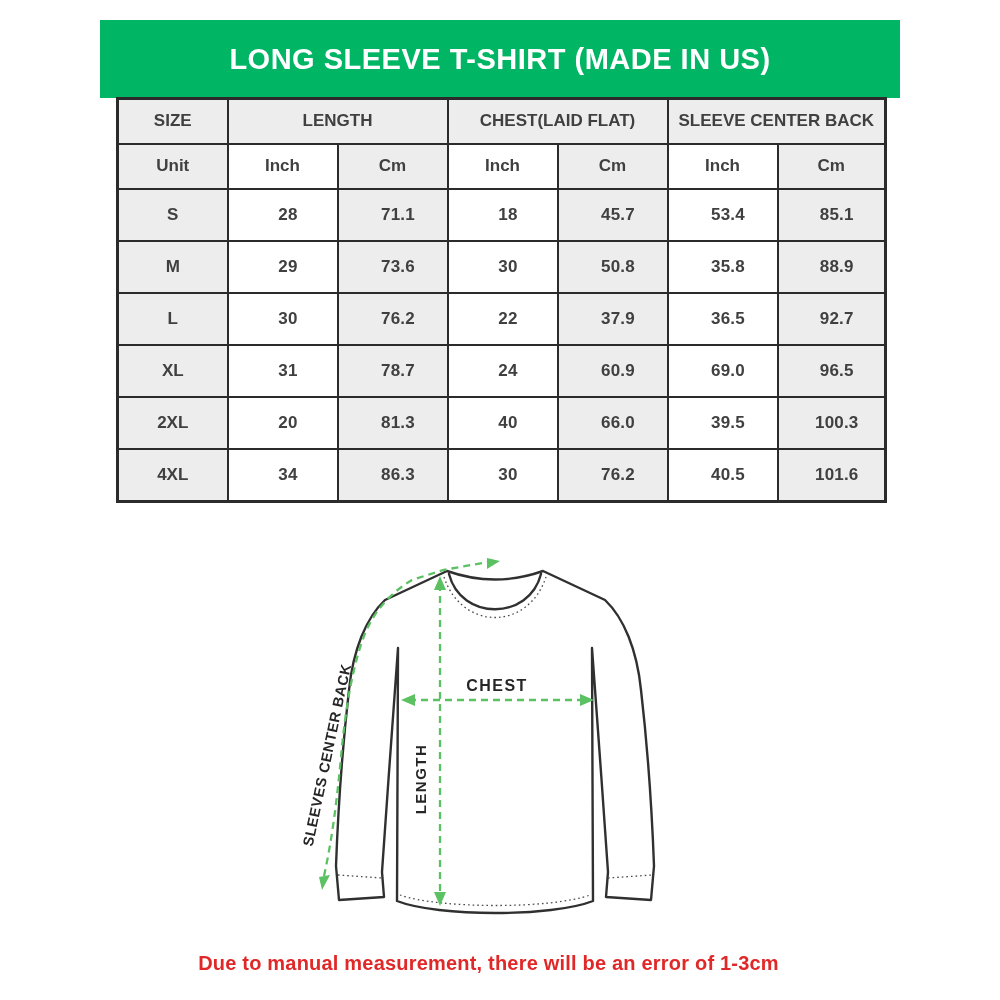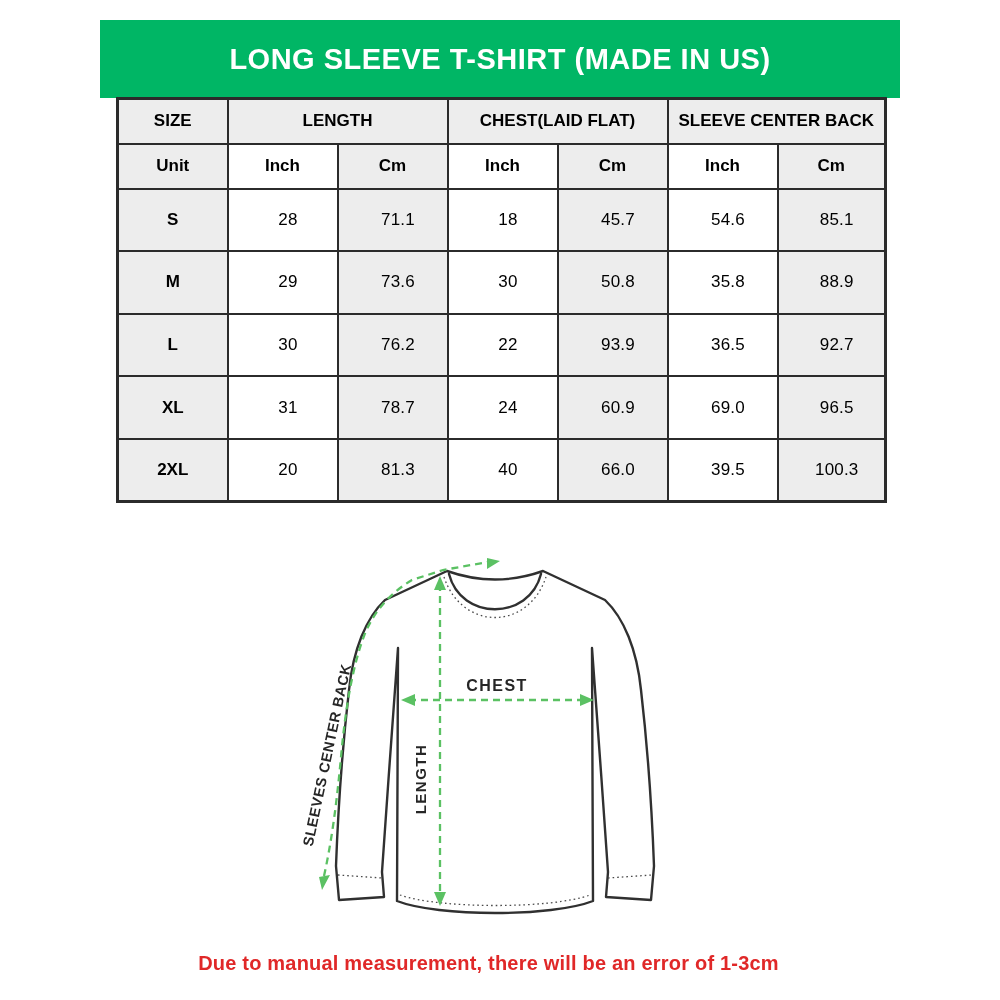--- a/index.html
+++ b/index.html
@@ -24,25 +24,25 @@
   
   .size-table-wrap { position:absolute; left:116px; top:97px; }
   table.size-table {
     border-collapse:collapse; table-layout:fixed;
     width:768px; height:406px;
     border:3px solid #2b2b2b;
   }
   table.size-table th, table.size-table td {
     border:2px solid #2b2b2b;
     text-align:center; vertical-align:middle;
-    font-size:17px; color:#000000;
+    font-size:17px; color:#404040;
     height:45px; padding:0;
   }
   table.size-table th { font-weight:bold; }
-  table.size-table td { font-weight:normal; letter-spacing:.2px;padding-left:11px; }
+  table.size-table td { font-weight:bold; letter-spacing:.2px;padding-left:11px; }
   .cell-gray  { background:#ededed; }
   .cell-white { background:#ffffff;margin-top:36px; }
 
   
   .diagram { position:absolute; left:270px; top:538px; width:460px; height:408px; }
 
   
   .footer-note {
     position:absolute; left:0; top:952px; width:977px;
     text-align:center; font-size:20px; font-weight:bold; color:#e02828;
@@ -86,58 +86,67 @@
           <th class="cell-gray">Cm</th>
         </tr>
       </thead>
       <tbody>
         <tr>
           <th class="cell-gray">S</th>
           <td class="cell-white">28</td>
           <td class="cell-gray">71.1</td>
           <td class="cell-white">18</td>
           <td class="cell-gray">45.7</td>
-          <td class="cell-white">54.6</td>
+          <td class="cell-white">53.4</td>
           <td class="cell-gray">85.1</td>
         </tr>
         <tr>
           <th class="cell-gray">M</th>
           <td class="cell-white">29</td>
           <td class="cell-gray">73.6</td>
           <td class="cell-white">30</td>
           <td class="cell-gray">50.8</td>
           <td class="cell-white">35.8</td>
           <td class="cell-gray">88.9</td>
         </tr>
         <tr>
           <th class="cell-gray">L</th>
           <td class="cell-white">30</td>
           <td class="cell-gray">76.2</td>
           <td class="cell-white">22</td>
-          <td class="cell-gray">93.9</td>
+          <td class="cell-gray">37.9</td>
           <td class="cell-white">36.5</td>
           <td class="cell-gray">92.7</td>
         </tr>
         <tr>
           <th class="cell-gray">XL</th>
           <td class="cell-white">31</td>
           <td class="cell-gray">78.7</td>
           <td class="cell-white">24</td>
           <td class="cell-gray">60.9</td>
           <td class="cell-white">69.0</td>
           <td class="cell-gray">96.5</td>
         </tr>
         <tr>
           <th class="cell-gray">2XL</th>
           <td class="cell-white">20</td>
           <td class="cell-gray">81.3</td>
           <td class="cell-white">40</td>
           <td class="cell-gray">66.0</td>
           <td class="cell-white">39.5</td>
           <td class="cell-gray">100.3</td>
+        </tr>
+        <tr>
+          <th class="cell-gray">4XL</th>
+          <td class="cell-white">34</td>
+          <td class="cell-gray">86.3</td>
+          <td class="cell-white">30</td>
+          <td class="cell-gray">76.2</td>
+          <td class="cell-white">40.5</td>
+          <td class="cell-gray">101.6</td>
         </tr>
       </tbody>
     </table>
   </div>
 
   <svg class="diagram" viewBox="270 538 460 408" aria-hidden="true">
 
     <path d="M 447 571 L 385 600 C 366 618 353 650 349 690 C 343 742 338 812 336 866
          L 339 900 L 384 897 L 382 872 C 387 800 393 715 398 648
          C 398 730 397 820 397 901 C 438 917 552 917 593 901

